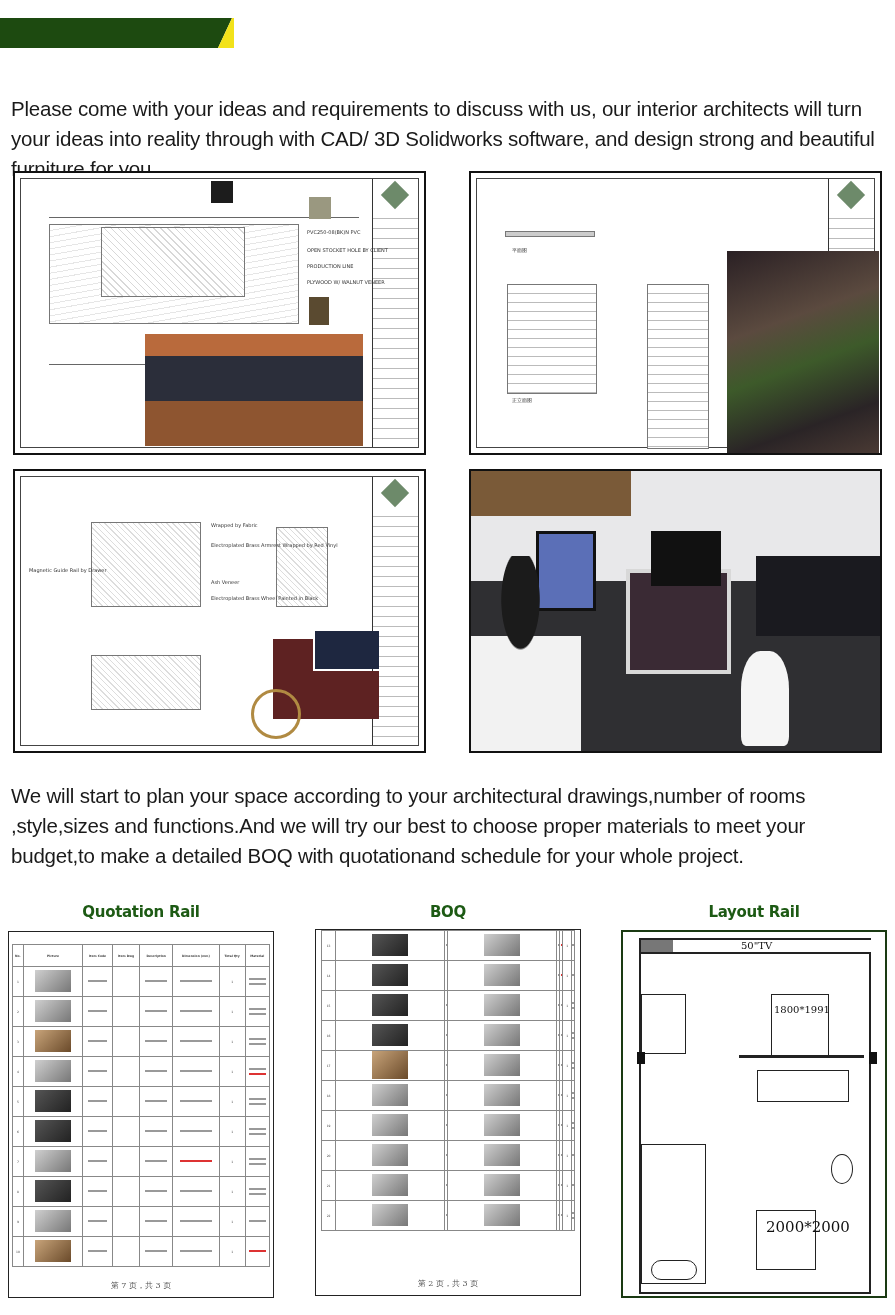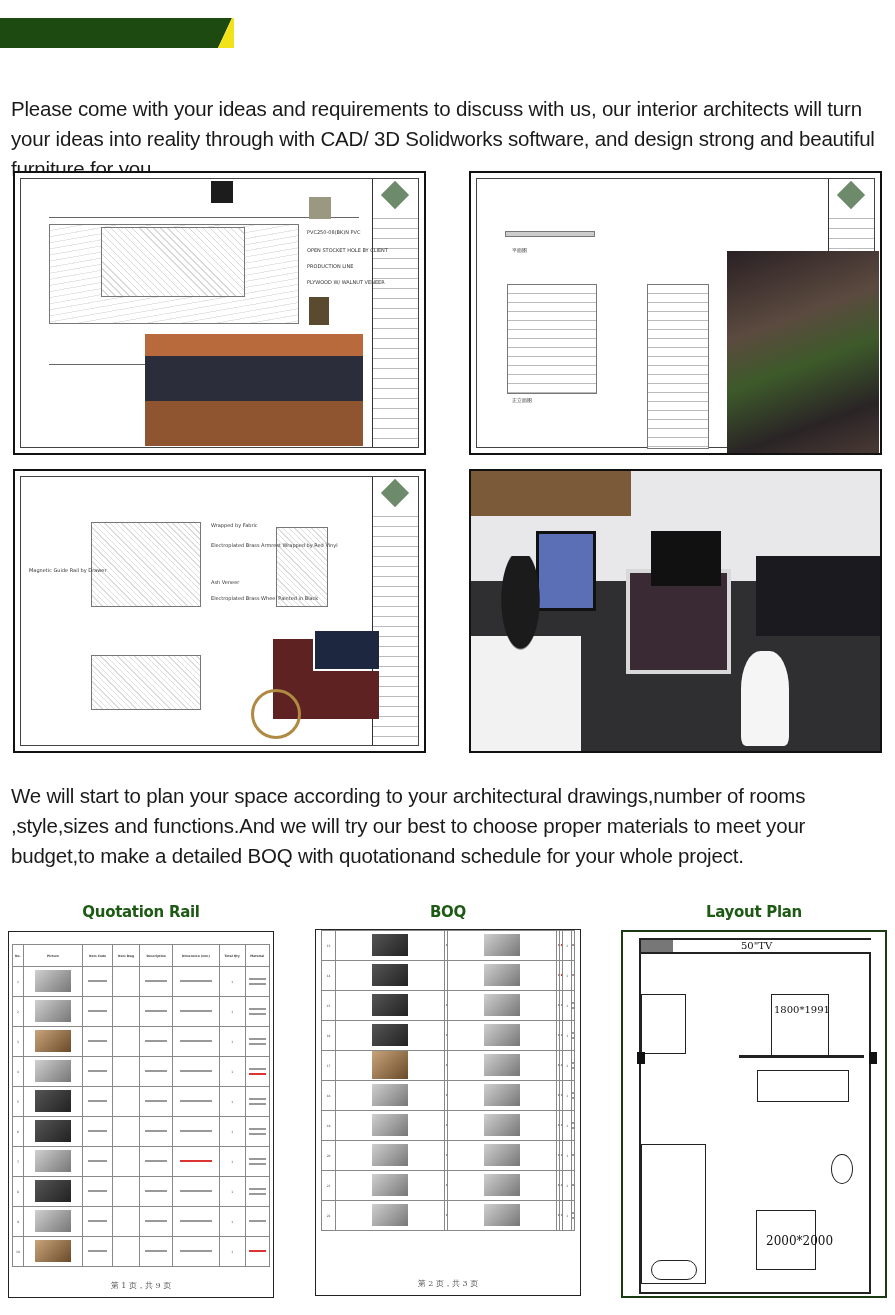--- a/index.html
+++ b/index.html
@@ -150,21 +150,21 @@
   <div class="photo" style="left:180px; top:60px; width:70px; height:55px; background:#111;"></div>
   <div class="photo" style="left:285px; top:85px; width:125px; height:80px; background:#1a1a1f;"></div>
   <div class="photo" style="left:0; top:85px; width:110px; height:199px; background:radial-gradient(ellipse at 45% 22%, #1b1b1b 0 22%, transparent 23%), linear-gradient(180deg,transparent 0 40%,#f2f2f2 40%);"></div>
   <div class="photo" style="left:270px; top:180px; width:48px; height:95px; background:#f5f5f5; border-radius:40% 40% 10% 10%;"></div>
 </div>
 
 <p class="para para2">We will start to plan your space according to your architectural drawings,number of rooms ,style,sizes and functions.And we will try our best to choose proper materials to meet your budget,to make a detailed BOQ with quotationand schedule for your whole project.</p>
 
 <div class="doc-title" style="left:8px; width:266px;">Quotation Rail</div>
 <div class="doc-title" style="left:315px; width:266px;">BOQ</div>
-<div class="doc-title" style="left:621px; width:266px;">Layout Plan</div>
+<div class="doc-title" style="left:621px; width:266px;">Layout Rail</div>
 
 <div class="doc" style="left:8px; top:931px; width:266px; height:367px; padding:12px 3px 0 3px;">
   <table class="sheet">
     <tbody>
         <tr>
       <th>No.</th>
       <th>Picture</th>
       <th>Item Code</th>
       <th>Item Dwg</th>
       <th>Description</th>
@@ -267,21 +267,21 @@
           <td><span class="thumb wood"></span></td>
           <td><span class="txt"></span></td>
           <td></td>
           <td><span class="txt"></span></td>
           <td><span class="txt"></span></td>
           <td>1</td>
           <td><span class="txt red"></span></td>
         </tr>
   </tbody>
     </table>
-  <div class="footer-pg">第 1 页，共 9 页</div>
+  <div class="footer-pg">第 7 页，共 3 页</div>
 </div>
 
 <div class="doc" style="left:315px; top:929px; width:266px; height:367px; padding:0 5px 0 5px;">
   <table class="sheet">
     <tbody>
         <tr>
           <td>13</td>
           <td><span class="thumb dark"></span></td>
           <td><span class="txt"></span></td>
           <td><span class="thumb"></span></td>
@@ -391,18 +391,18 @@
     <div style="position:absolute; left:10px; top:6px; width:230px; height:14px; border-bottom:2px solid #222; background:linear-gradient(90deg,#777 0 14%,#fff 14%);"></div>
     <div class="room-label" style="left:110px; top:6px; font-size:10px;">50"TV</div>
     <div style="position:absolute; left:140px; top:60px; width:58px; height:62px; border:1.5px solid #222;"></div>
     <div class="room-label" style="left:143px; top:70px; font-size:10px;">1800*1991</div>
     <div style="position:absolute; left:108px; top:121px; width:125px; height:3px; background:#222;"></div>
     <div style="position:absolute; left:126px; top:136px; width:92px; height:32px; border:1.5px solid #222;"></div>
     <div style="position:absolute; left:10px; top:60px; width:45px; height:60px; border:1.5px solid #222;"></div>
     <div style="position:absolute; left:10px; top:210px; width:65px; height:140px; border:1.5px solid #222;"></div>
     <div style="position:absolute; left:20px; top:326px; width:46px; height:20px; border:1.5px solid #222; border-radius:10px;"></div>
     <div style="position:absolute; left:125px; top:276px; width:60px; height:60px; border:1.5px solid #222;"></div>
-    <div class="room-label" style="left:135px; top:300px; font-size:12px;">2000*2000</div>
+    <div class="room-label" style="left:135px; top:284px; font-size:15px;">2000*2000</div>
     <div style="position:absolute; left:200px; top:220px; width:22px; height:30px; border:1.5px solid #222; border-radius:50%;"></div>
     <div style="position:absolute; left:6px; top:118px; width:8px; height:12px; background:#111;"></div>
     <div style="position:absolute; left:238px; top:118px; width:8px; height:12px; background:#111;"></div>
   </div>
 </div>
 
 </body></html>

